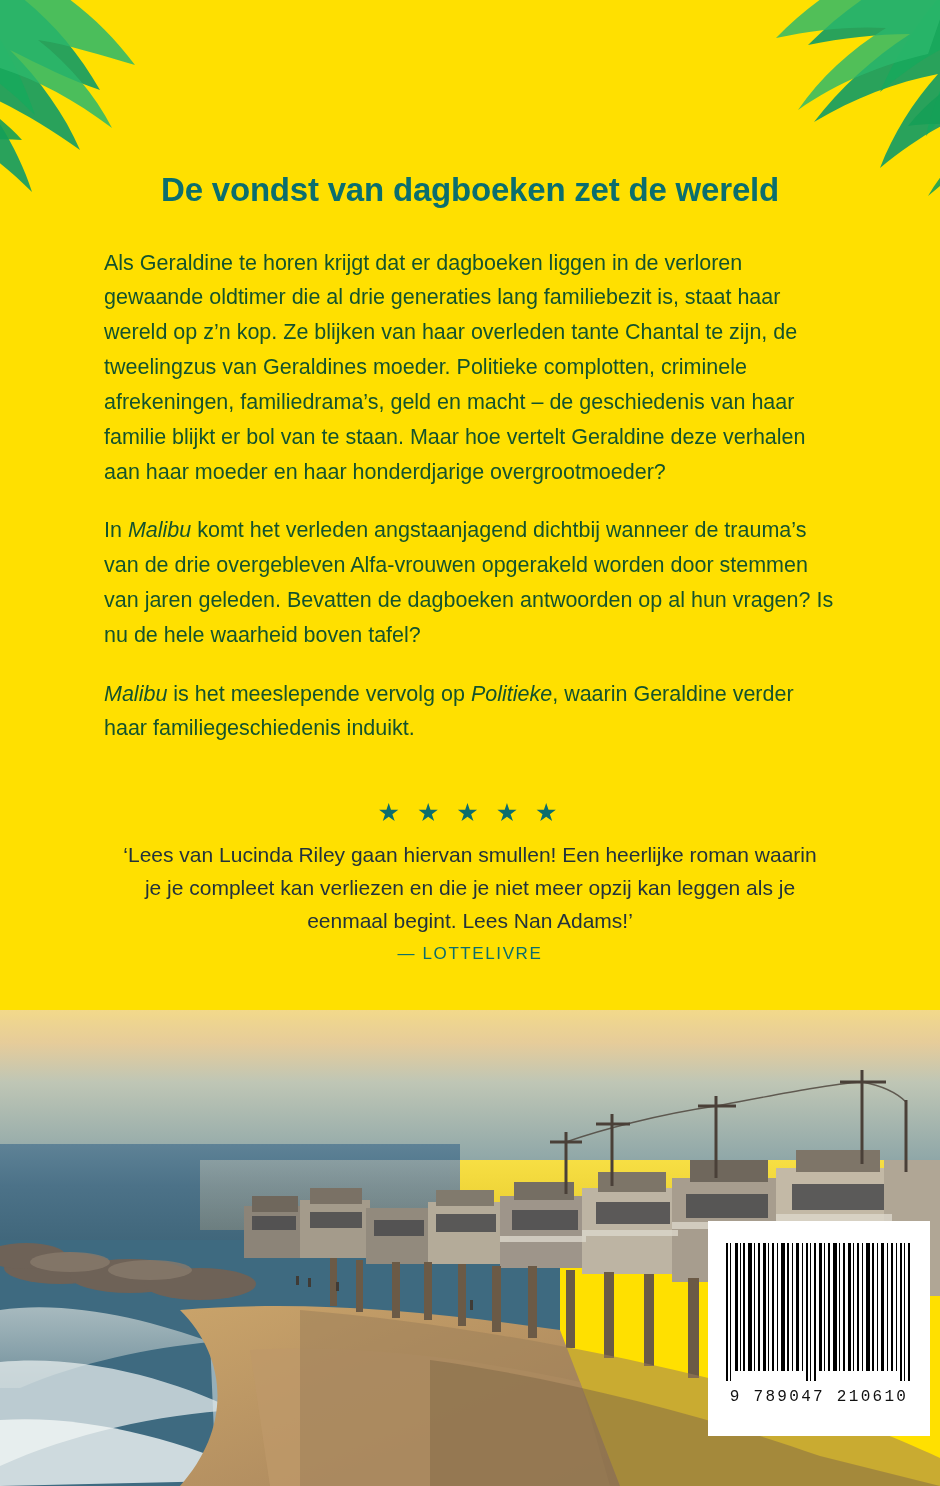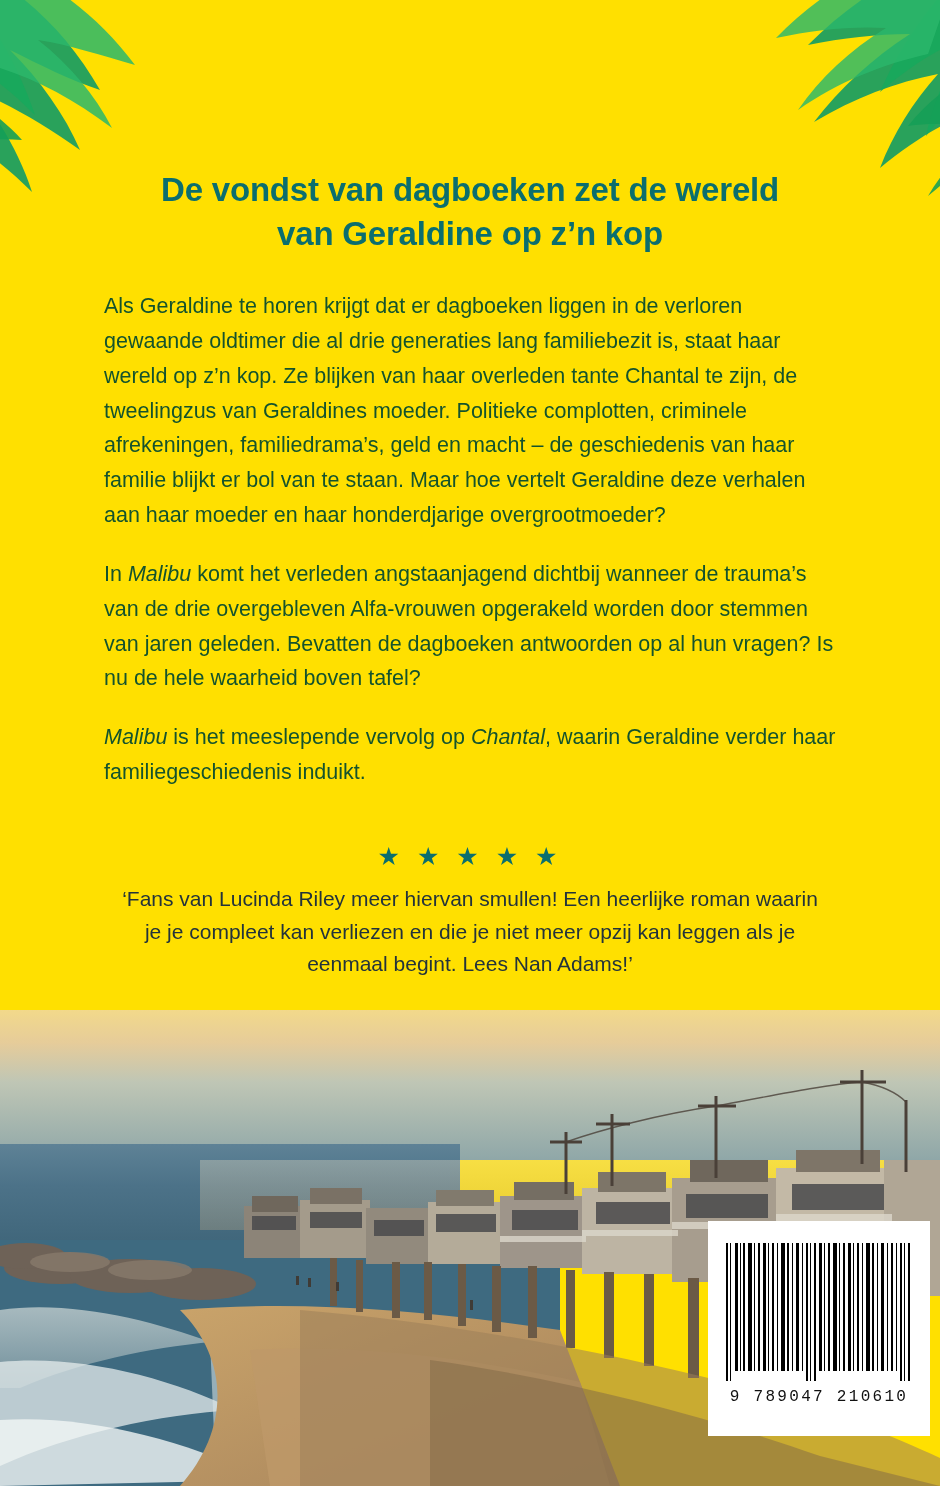--- a/index.html
+++ b/index.html
@@ -147,32 +147,32 @@
       <path d="M372 -12 C 320 30, 278 82, 252 142 C 280 118, 310 98, 342 86 C 320 118, 305 152, 298 186 C 325 152, 350 128, 376 112 Z" fill="#17A95C" opacity="0.9"></path>
       <path d="M340 -12 C 268 0, 200 34, 148 88 C 186 80, 222 76, 258 78 C 222 100, 192 128, 170 160 C 210 132, 255 114, 300 104 Z" fill="#2BB76B" opacity="0.82"></path>
       <path d="M372 110 C 340 122, 305 144, 280 176 C 308 172, 334 174, 358 182 C 334 200, 314 222, 300 246 C 330 220, 356 204, 380 196 Z" fill="#149E57" opacity="0.88"></path>
     </g>
   </svg>
 
   <div class="content">
 
     <h1 class="headline">
       <span>De vondst van dagboeken zet de wereld</span><br>
-      <span>van Geraldine op z’n kop</span>
     </h1>
 
     <div class="body-copy">
       <p>Als Geraldine te horen krijgt dat er dagboeken liggen in de verloren gewaande oldtimer die al drie generaties lang familiebezit is, staat haar wereld op z’n kop. Ze blijken van haar overleden tante Chantal te zijn, de tweelingzus van Geraldines moeder. Politieke complotten, criminele afrekeningen, familiedrama’s, geld en macht – de geschiedenis van haar familie blijkt er bol van te staan. Maar hoe vertelt Geraldine deze verhalen aan haar moeder en haar honderdjarige overgrootmoeder?</p>
       <p>In <em>Malibu</em> komt het verleden angstaanjagend dichtbij wanneer de trauma’s van de drie overgebleven Alfa-vrouwen opgerakeld worden door stemmen van jaren geleden. Bevatten de dagboeken antwoorden op al hun vragen? Is nu de hele waarheid boven tafel?</p>
-      <p><em>Malibu</em> is het meeslepende vervolg op <em>Chantal</em>, waarin Geraldine verder haar familiegeschiedenis induikt.</p>
+      <p><em>Malibu</em> is het meeslepende vervolg op <em>Politieke</em>, waarin Geraldine verder haar familiegeschiedenis induikt.</p>
     </div>
 
     <div class="stars">★ ★ ★ ★ ★</div>
 
-    <div class="quote">‘Fans van Lucinda Riley meer hiervan smullen! Een heerlijke roman waarin je je compleet kan verliezen en die je niet meer opzij kan leggen als je eenmaal begint. Lees Nan Adams!’</div>
+    <div class="quote">‘Lees van Lucinda Riley gaan hiervan smullen! Een heerlijke roman waarin je je compleet kan verliezen en die je niet meer opzij kan leggen als je eenmaal begint. Lees Nan Adams!’</div>
+    <div class="quote-source">— LOTTELIVRE</div>
   </div>
 
   <div class="photo">
     <svg width="940" height="476" viewBox="0 0 940 476">
       <defs>
         <linearGradient id="sky" x1="0" y1="0" x2="0" y2="1">
           <stop offset="0%" stop-color="#F2D98A"></stop>
           <stop offset="22%" stop-color="#E6CC9A"></stop>
           <stop offset="48%" stop-color="#BFC6B5"></stop>
           <stop offset="100%" stop-color="#8FA7A8"></stop>

